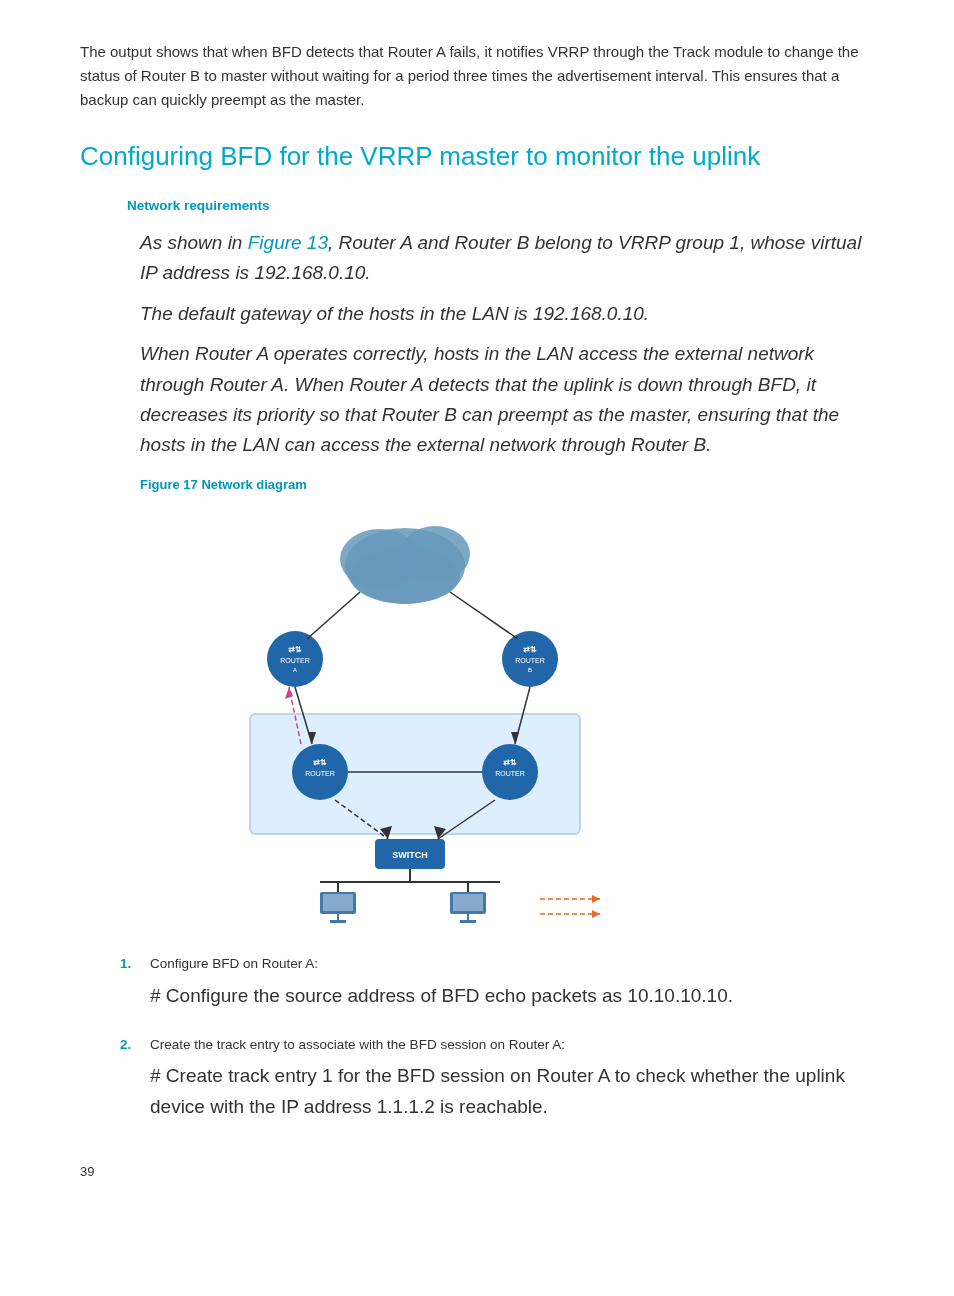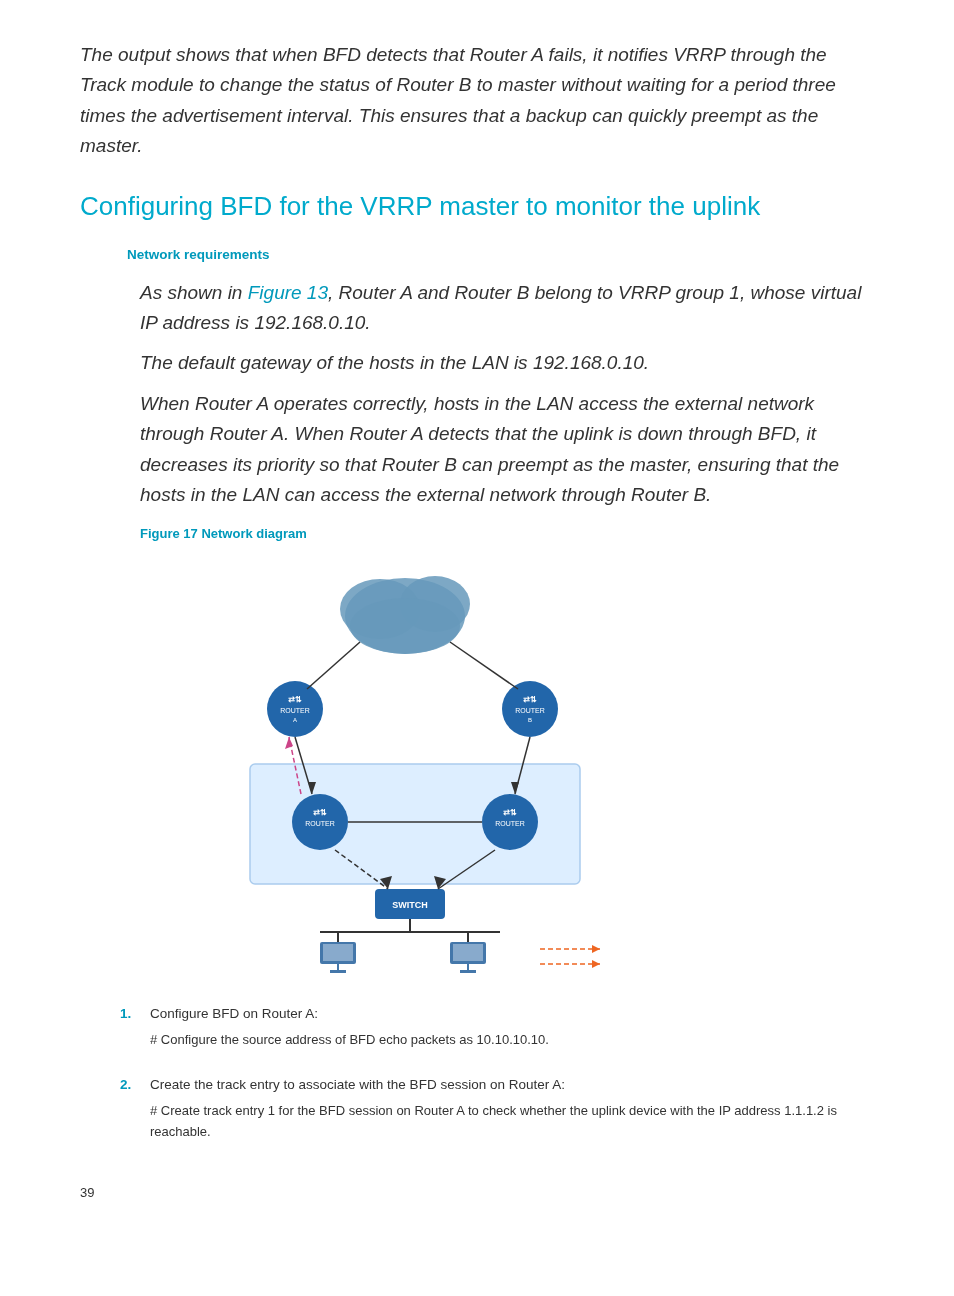--- a/index.html
+++ b/index.html
@@ -9,24 +9,23 @@
       color: #333;
       background: #fff;
       width: 954px;
       min-height: 1296px;
       padding: 40px 80px 60px 80px;
       line-height: 1.5;
     }
 
     .intro-text {
       margin-bottom: 28px;
-      font-size: 19px;
+      font-size: 15px;
       color: #333;
       line-height: 1.6;
-      font-style: italic;
     }
 
     .section-heading {
       font-size: 26px;
       color: #00AACC;
       font-weight: normal;
       margin-bottom: 22px;
       border-bottom: none;
       line-height: 1.3;
     }
@@ -94,21 +93,21 @@
     .config-content {
       flex: 1;
     }
 
     .config-title {
       font-size: 13.5px;
       margin-bottom: 6px;
     }
 
     .config-code {
-      font-size: 13px;
+      font-size: 19px;
       color: #333;
       margin-top: 4px;
       line-height: 1.6;
     }
 
     .page-number {
       text-align: left;
       margin-top: 40px;
       font-size: 13px;
       color: #333;

